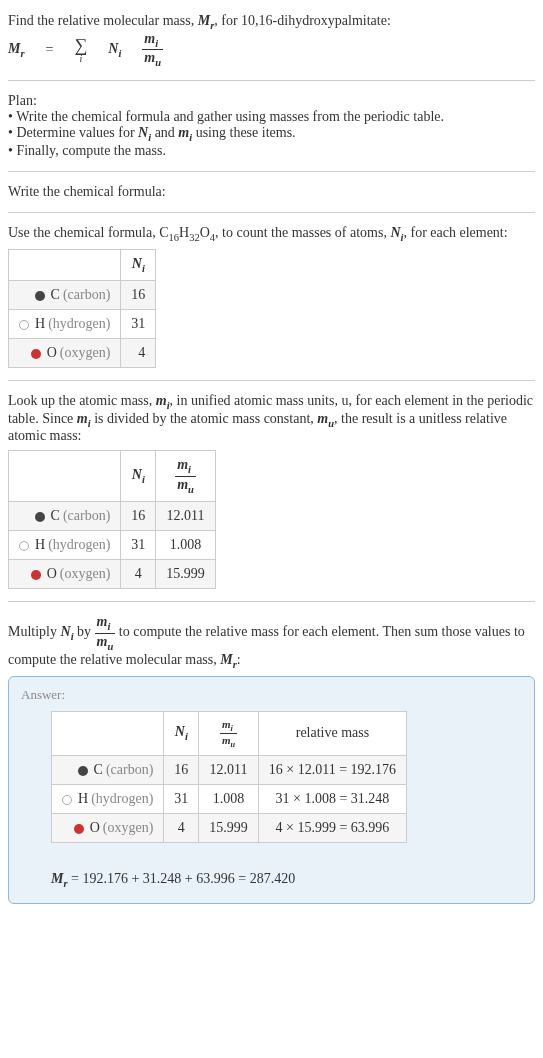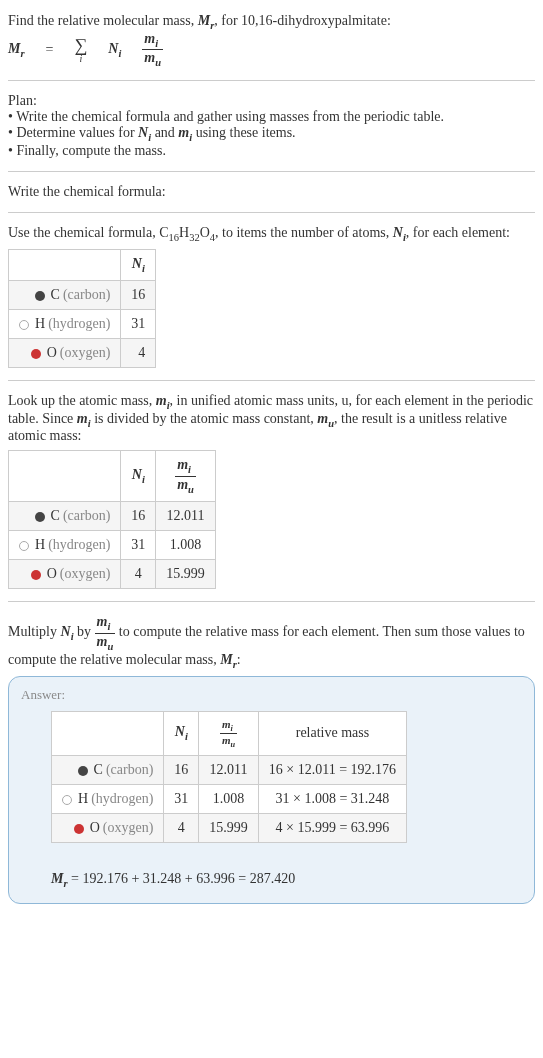--- a/index.html
+++ b/index.html
@@ -103,21 +103,21 @@
     }
     .dot-c { background: #444; }
     .dot-h { background: #fff; border: 1px solid #aaa; }
     .dot-o { background: #c33; }
     .elem-sym {
       color: #333;
       margin-right: 3px;
     }
     .answer-box {
       border: 1px solid #8fb8d8;
-      border-radius: 12px;
+      border-radius: 6px;
       background: #eaf2f9;
       padding: 10px 12px 14px 12px;
       margin-top: 6px;
     }
     .answer-label {
       color: #8a8a8a;
       font-size: 13px;
       margin-bottom: 8px;
     }
     .answer-box table.data {
@@ -175,21 +175,21 @@
 <hr>
 
 <div class="section">
   <div>Write the chemical formula:</div>
 </div>
 
 <hr>
 
 <div class="section">
   <div>
-    <span>Use the chemical formula, </span><span><span>C</span><span class="chemsub">16</span><span>H</span><span class="chemsub">32</span><span>O</span><span class="chemsub">4</span></span><span>, to items the number of atoms, </span><span class="formula"><span>N</span><span class="sub">i</span></span><span>, for each element:</span>
+    <span>Use the chemical formula, </span><span><span>C</span><span class="chemsub">16</span><span>H</span><span class="chemsub">32</span><span>O</span><span class="chemsub">4</span></span><span>, to count the masses of atoms, </span><span class="formula"><span>N</span><span class="sub">i</span></span><span>, for each element:</span>
   </div>
   <table class="data">
     <tbody>
         <tr>
       <th></th>
       <th><span class="formula"><span>N</span><span class="sub">i</span></span></th>
     </tr>
     <tr class="row-odd">
       <td class="element-cell"><span class="dot dot-c"></span><span class="elem-sym">C</span><span>(carbon)</span></td>
       <td class="num-right">16</td>

